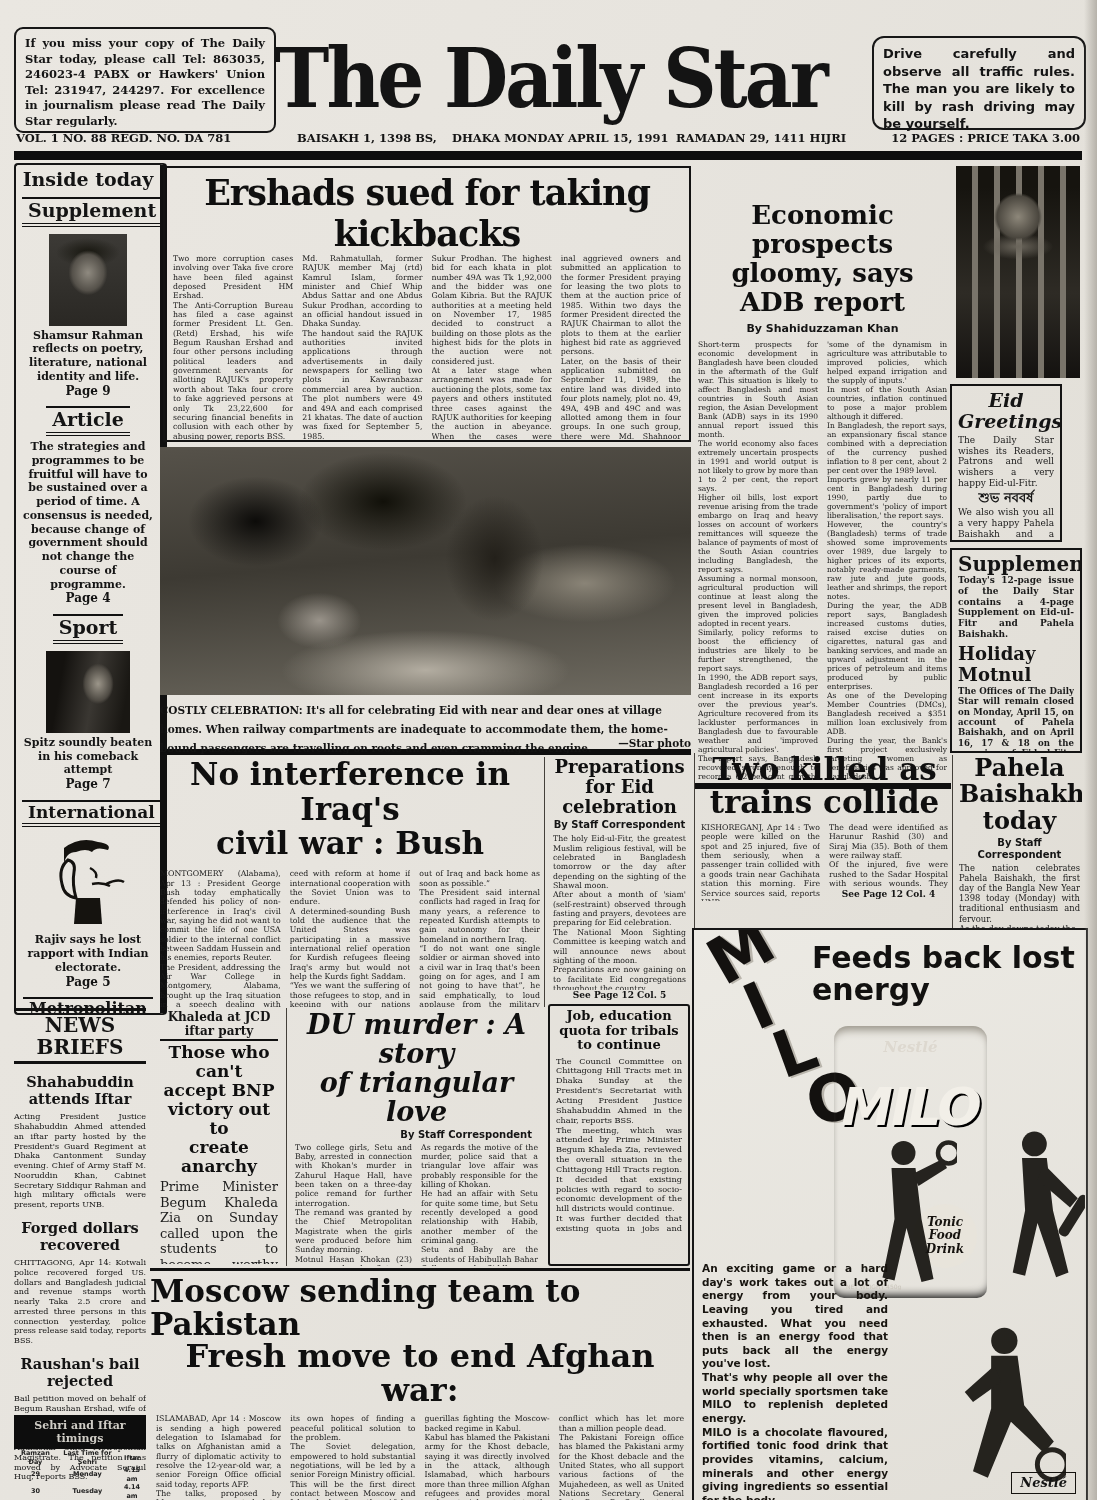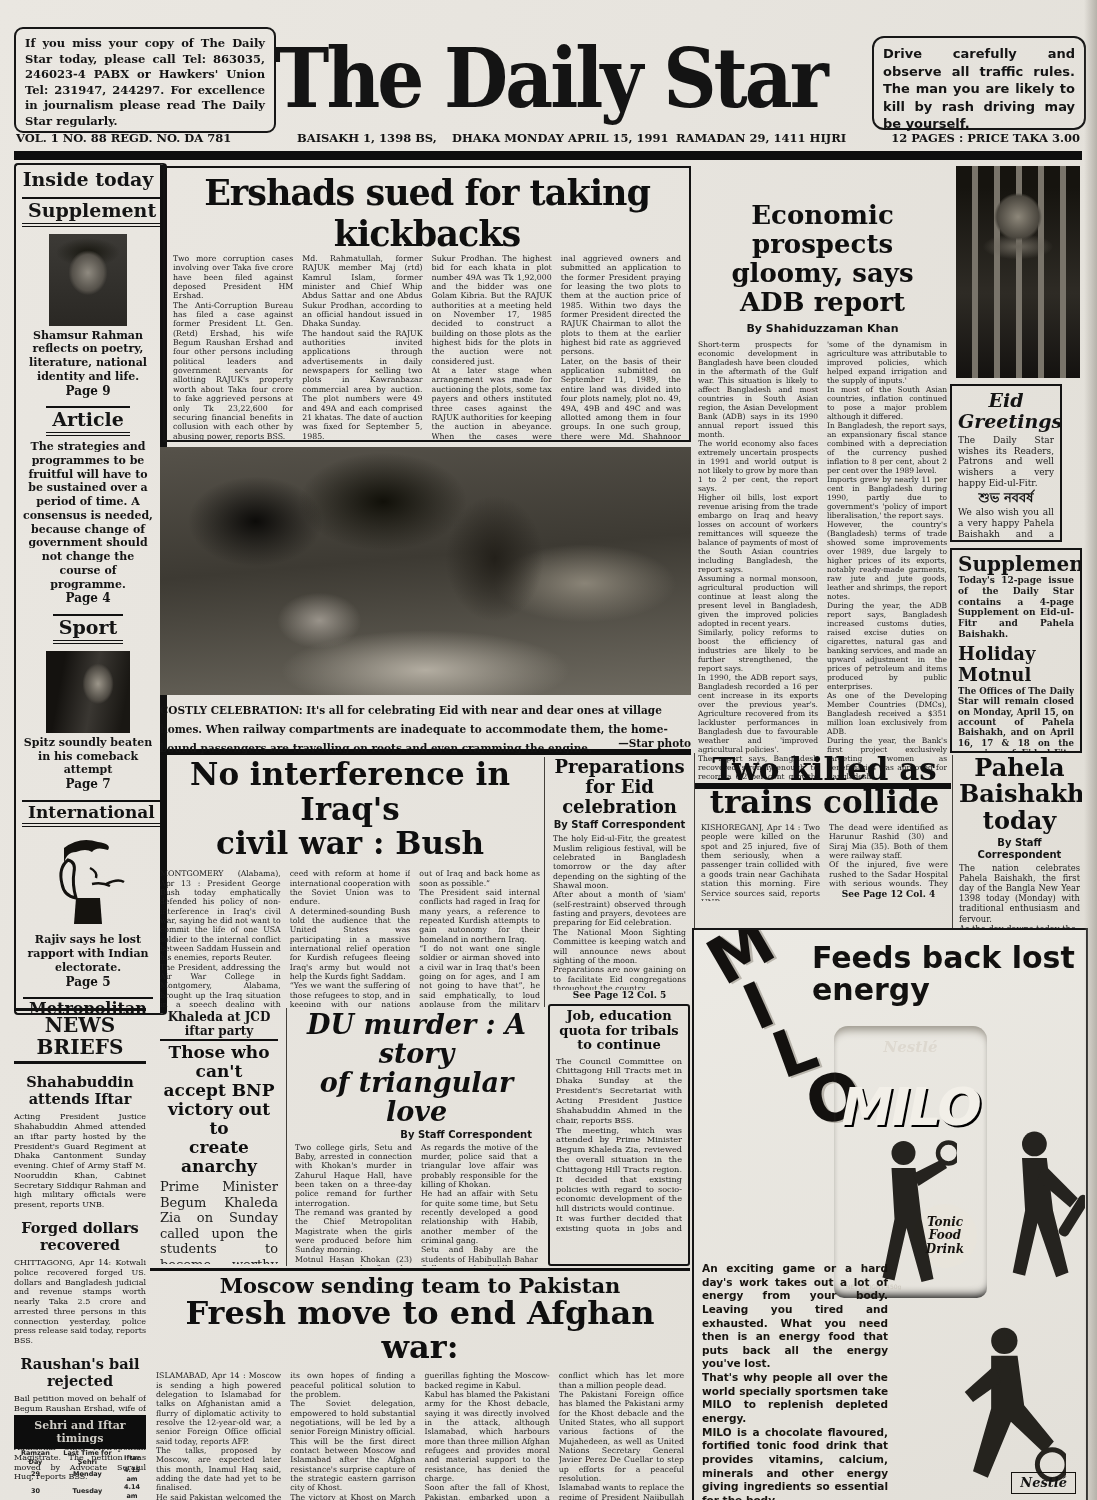--- a/index.html
+++ b/index.html
@@ -316,21 +316,21 @@
 quota for tribals
 to continue</div>
     <div class="bt" style="font-size:8.2px;margin-top:4px;height:176px;">The Council Committee on Chittagong Hill Tracts met in Dhaka Sunday at the President's Secretariat with Acting President Justice Shahabuddin Ahmed in the chair, reports BSS.
 The meeting, which was attended by Prime Minister Begum Khaleda Zia, reviewed the overall situation in the Chittagong Hill Tracts region. It decided that existing policies with regard to socio-economic development of the hill districts would continue.
 It was further decided that existing quota in jobs and education for the tribals would continue.
 The meeting noted with</div>
 
   </div>
 
   <div class="abs" style="left:150px;top:1268px;width:540px;height:232px;border-top:3px solid #111;padding-top:4px;box-sizing:border-box;overflow:hidden;">
-    <div class="hl" style="font-size:21px;text-align:center;line-height:1.05;">Moscow sending team to Pakistan</div>
+    <div class="hl" style="font-size:31px;text-align:left;line-height:1.05;">Moscow sending team to Pakistan</div>
     <div class="hl" style="font-size:32px;text-align:center;line-height:1.05;">Fresh move to end Afghan war:</div>
     <div class="cols" style="margin-top:7px;height:140px;padding:0 6px;">
       <div class="bt">ISLAMABAD, Apr 14 : Moscow is sending a high powered delegation to Islamabad for talks on Afghanistan amid a flurry of diplomatic activity to resolve the 12-year-old war, a senior Foreign Office official said today, reports AFP.
 The talks, proposed by Moscow, are expected later this month, Inamul Haq said, adding the date had yet to be finalised.
 He said Pakistan welcomed the offer which coincides with</div>
       <div class="bt">its own hopes of finding a peaceful political solution to the problem.
 The Soviet delegation, empowered to hold substantial negotiations, will be led by a senior Foreign Ministry official.
 This will be the first direct contact between Moscow and Islamabad after the Afghan resistance's surprise capture of the strategic eastern garrison city of Khost.
 The victory at Khost on March 31 served as morale booster for the Mujahideen</div>
       <div class="bt">guerillas fighting the Moscow-backed regime in Kabul.

